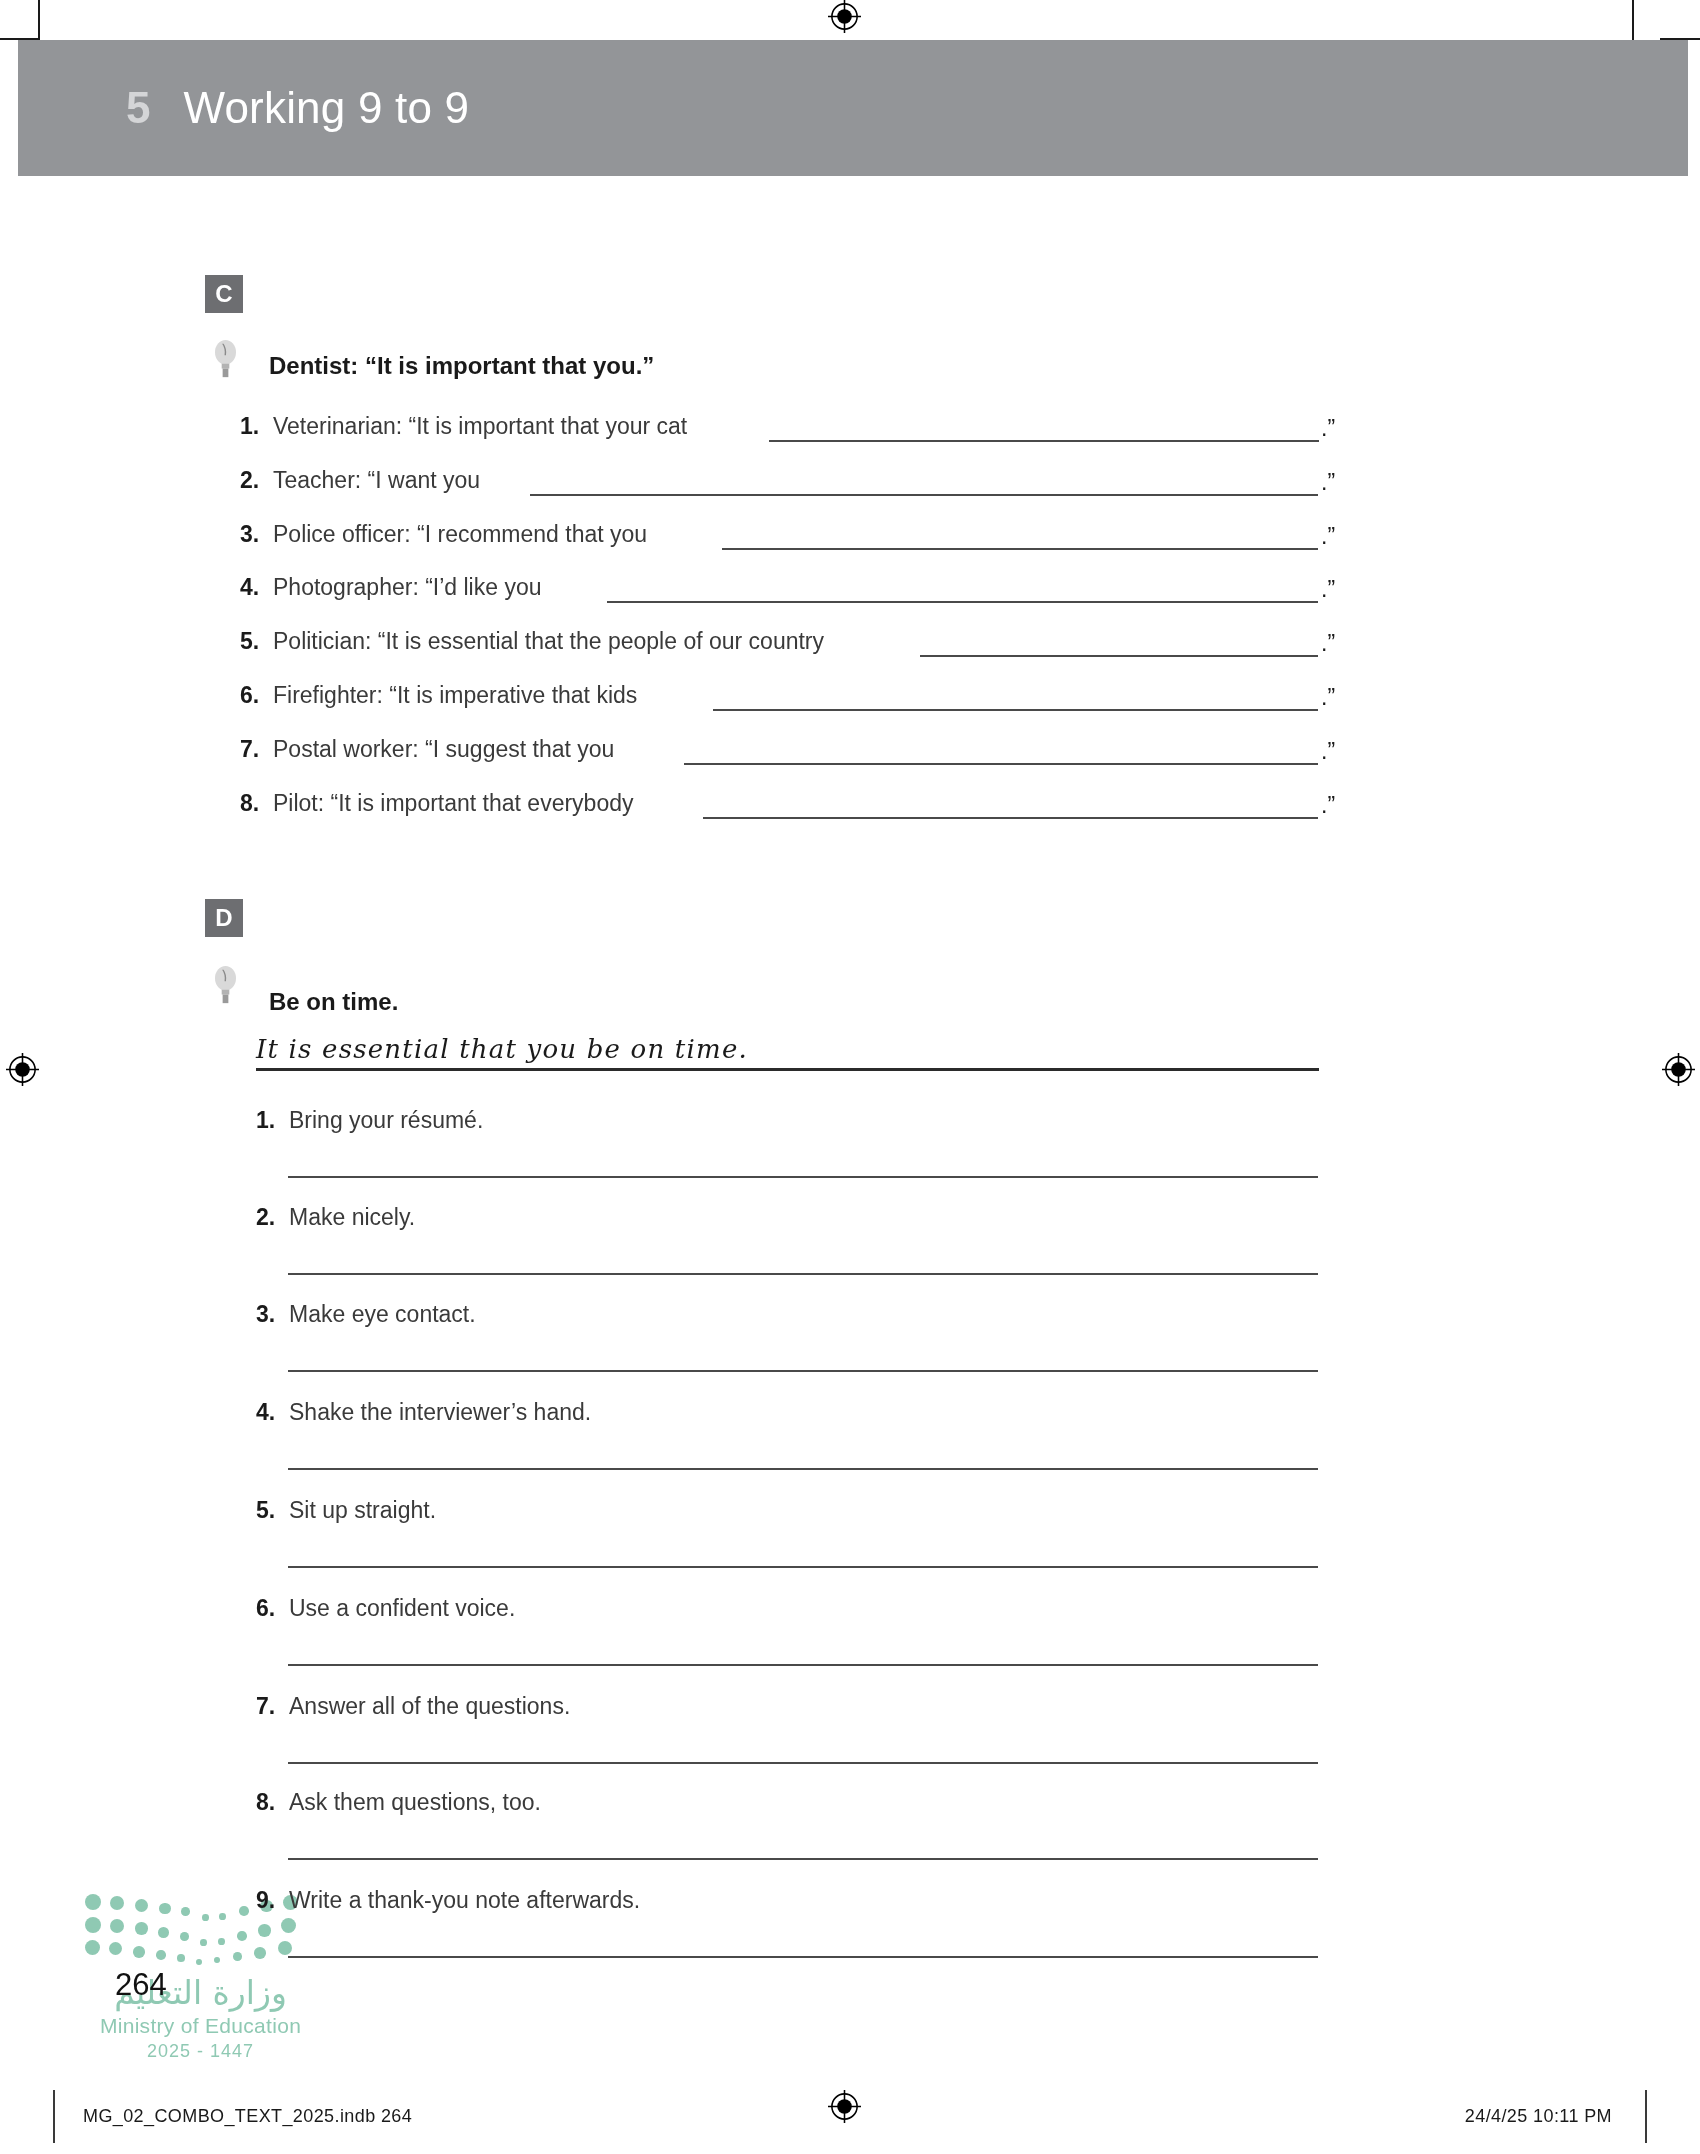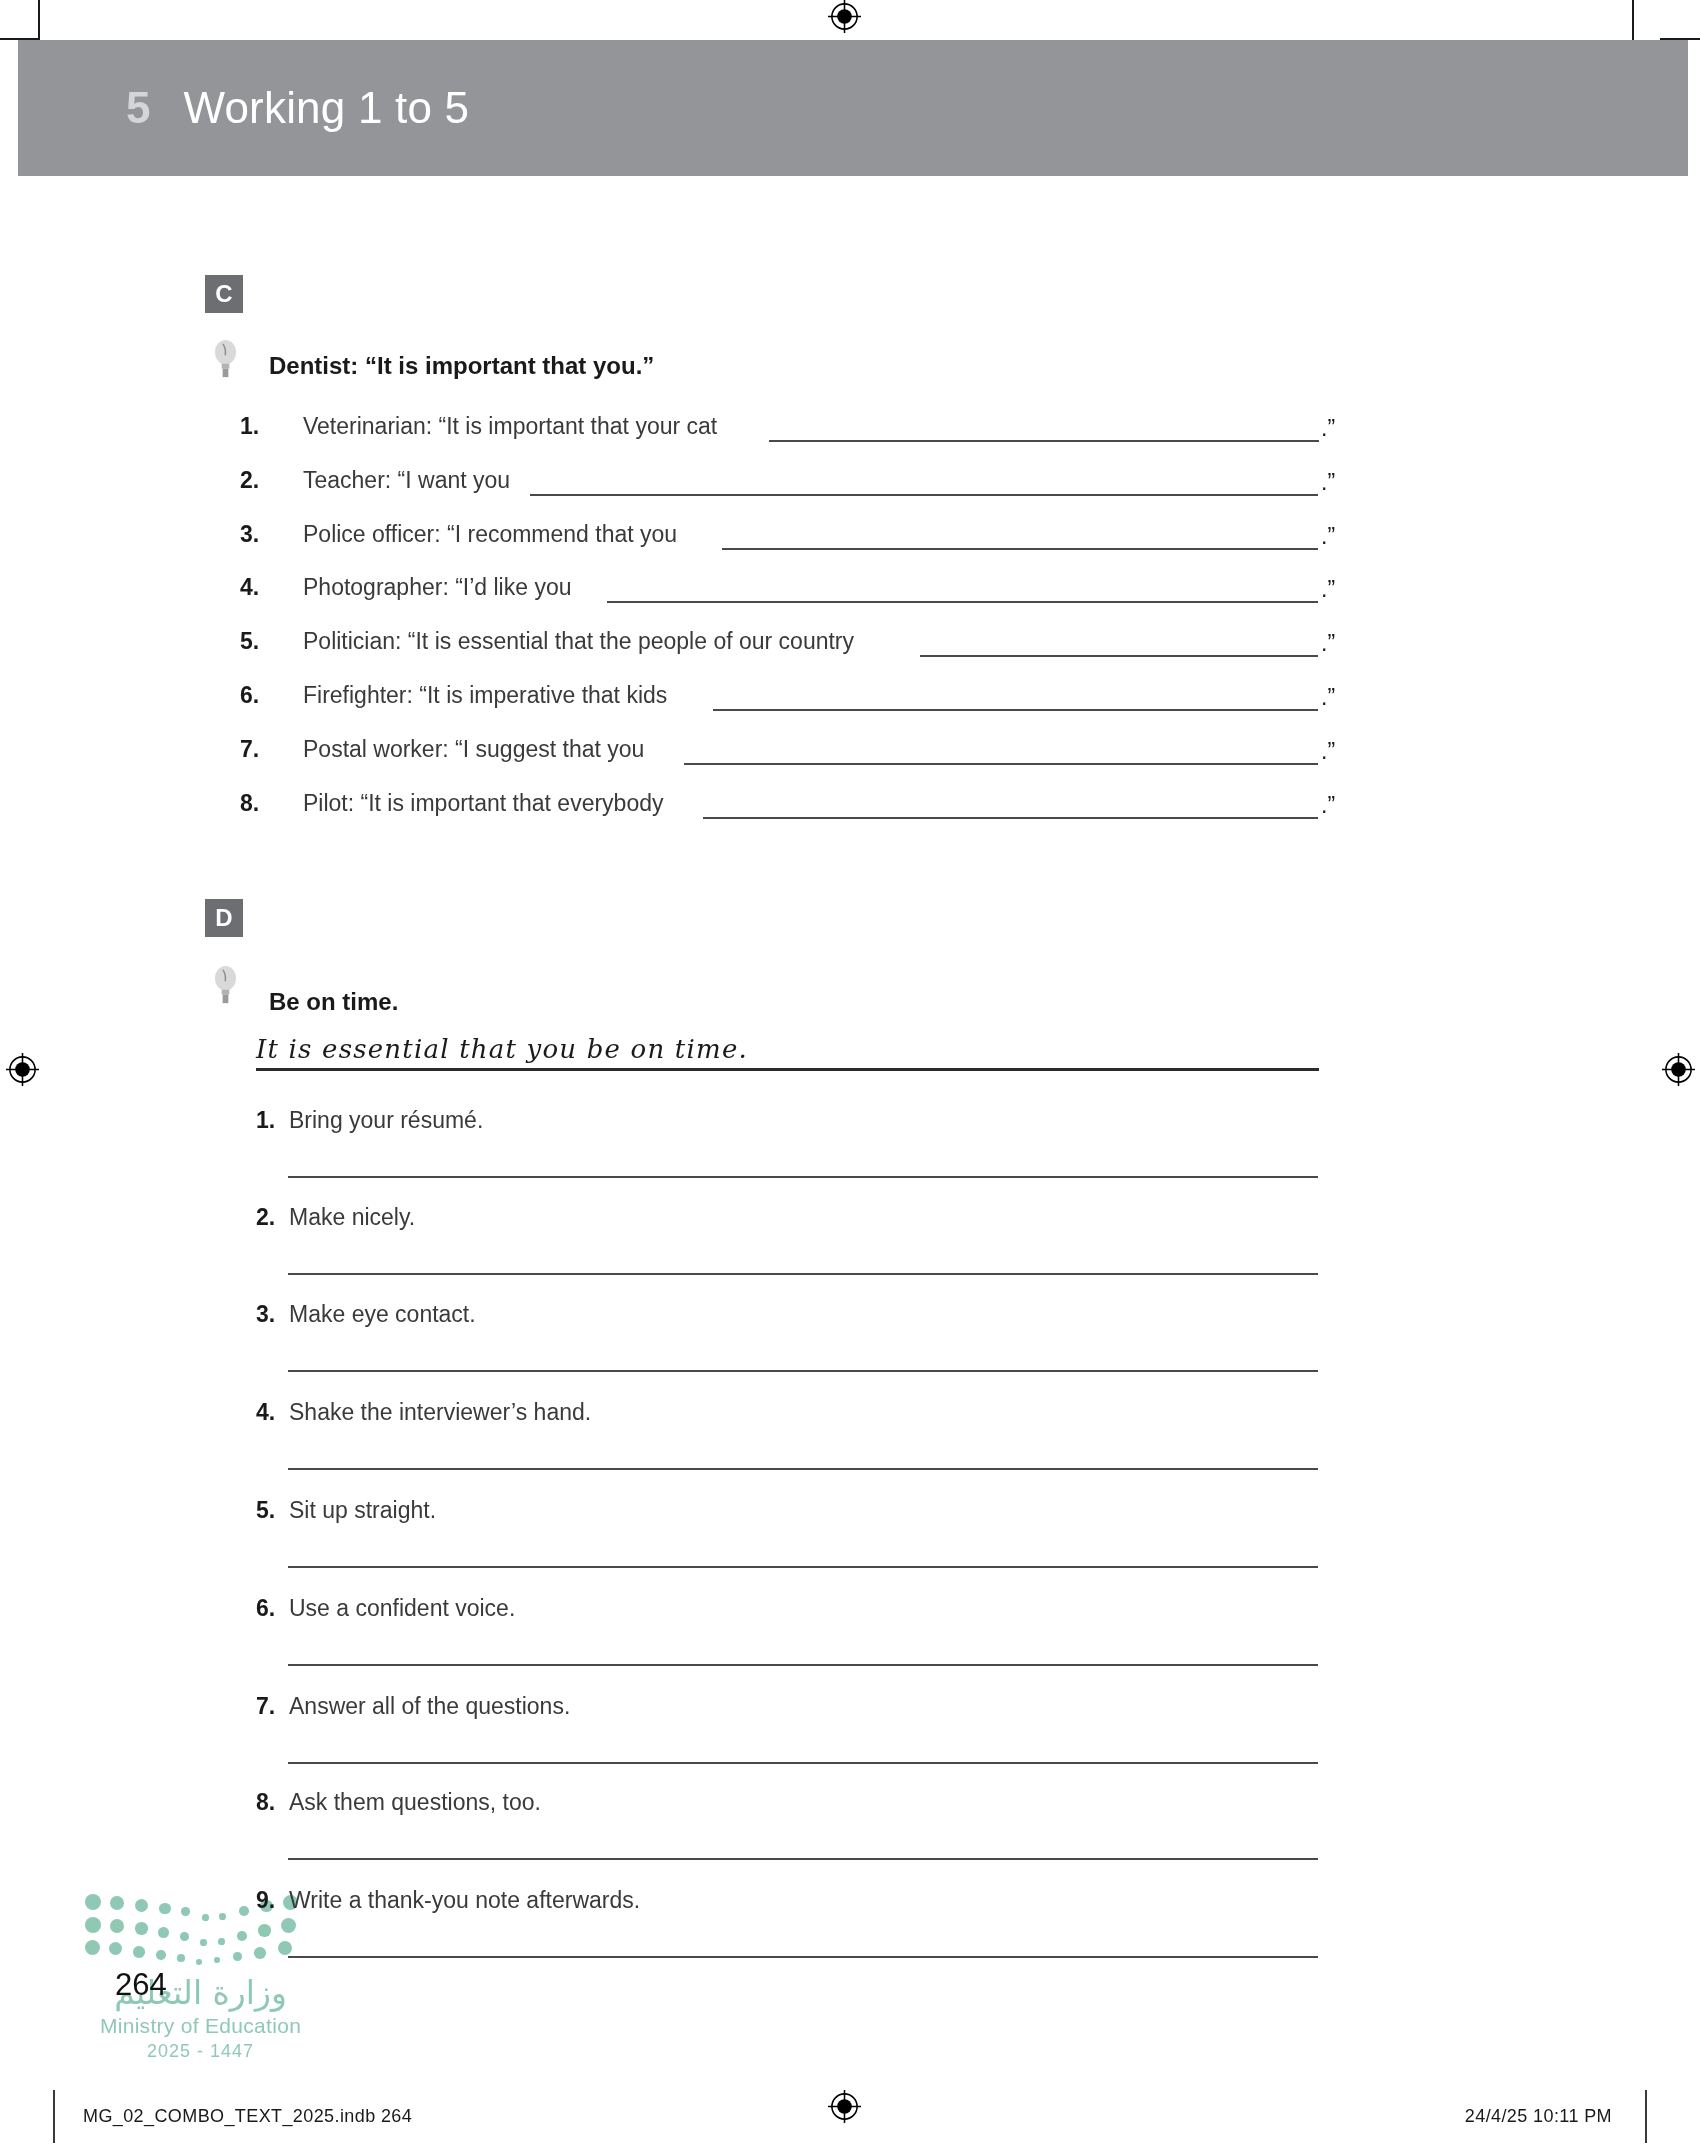--- a/index.html
+++ b/index.html
@@ -149,21 +149,20 @@
   .c-num {
     font-size: 23px;
     font-weight: bold;
     color: #1a1a1a;
     width: 33px;
     flex: 0 0 auto;
   }
   .c-text {
     font-size: 23px;
     color: #3a3a3a;
-    margin-left: 30px;
   }
   .c-rule {
     position: absolute;
     height: 1.9px;
     background: #4a4a4a;
     bottom: 0;
   }
   .c-endquote {
     position: absolute;
     font-size: 23px;
@@ -336,21 +335,21 @@
   <svg class="reg-mark" style="left:828px; top:2090px;" viewBox="0 0 34 34">
     <circle cx="17" cy="17" r="13" fill="none" stroke="#000" stroke-width="1.6"></circle>
     <circle cx="17" cy="17" r="7.5" fill="#000"></circle>
     <line x1="17" y1="0" x2="17" y2="34" stroke="#000" stroke-width="1.6"></line>
     <line x1="0" y1="17" x2="34" y2="17" stroke="#000" stroke-width="1.6"></line>
   </svg>
 
   <div class="header-band">
     <div class="header-inner">
       <span class="unit-number">5</span>
-      <span class="unit-title">Working 1 to 5</span>
+      <span class="unit-title">Working 9 to 9</span>
     </div>
   </div>
 
   <div class="exercise-head" style="left:205px; top:275px;">
     <div class="ex-letter">C</div>
   </div>
 
   <svg class="bulb" style="left:213px; top:338px;" viewBox="0 0 26 44">
     <ellipse cx="13" cy="15" rx="11" ry="13" fill="#d9d9d9"></ellipse>
     <path d="M9.5 6 Q13 11 12 18 L13.5 18 Q14.5 11 11 6 Z" fill="#8a8a8a"></path>

